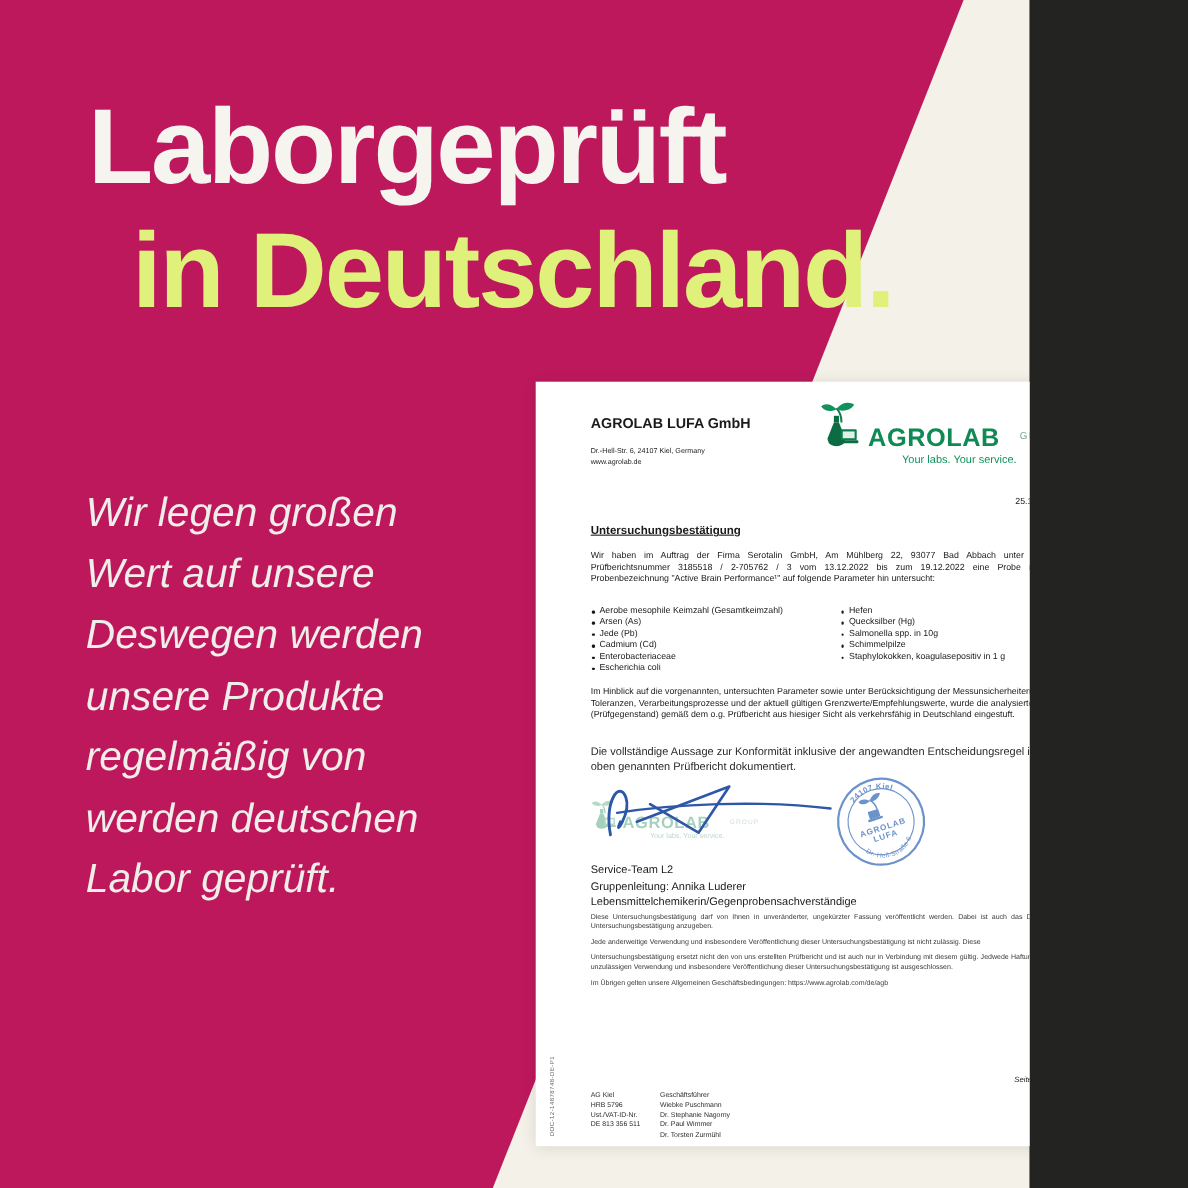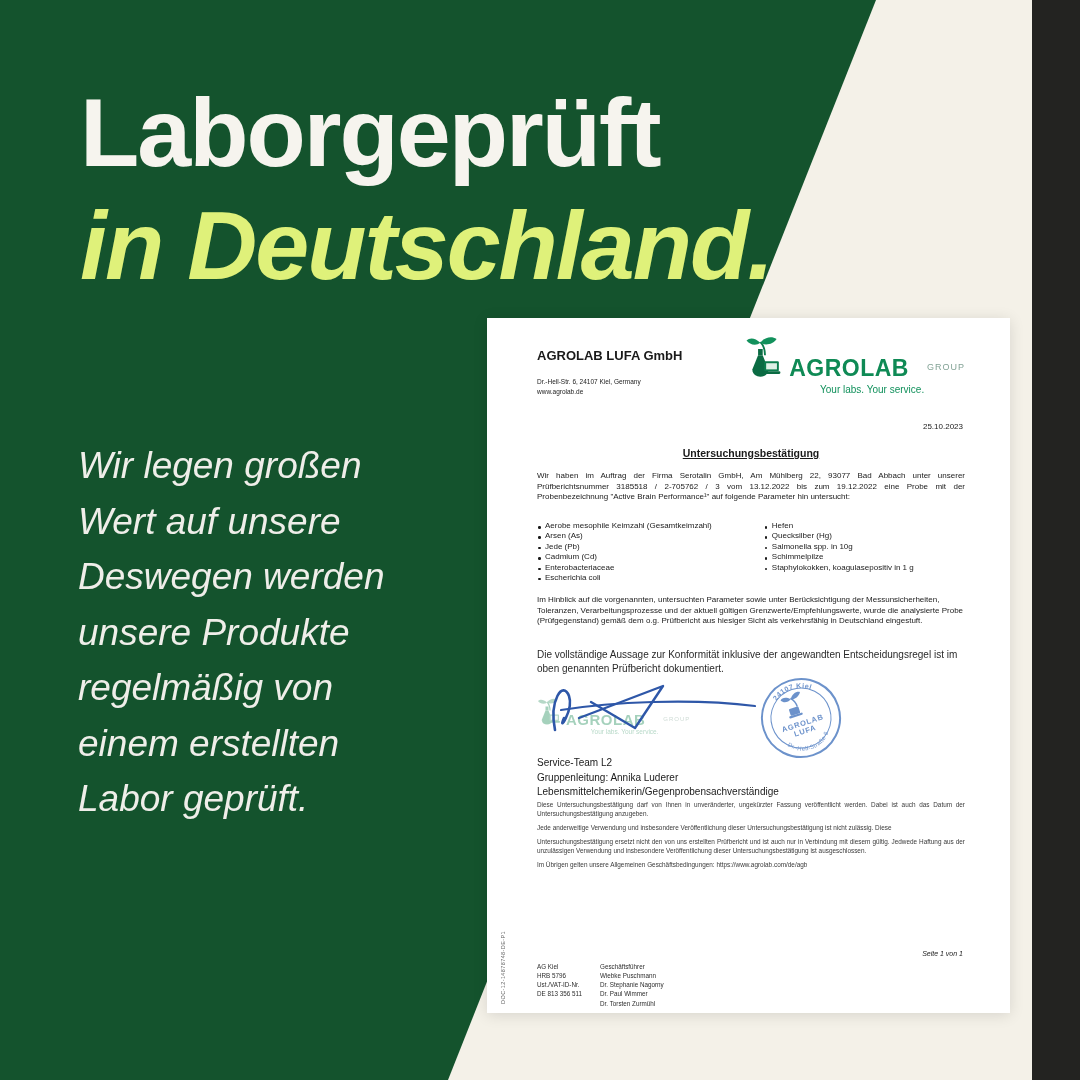--- a/index.html
+++ b/index.html
@@ -1,43 +1,43 @@
 <!DOCTYPE html>
 <html><head>
 <meta charset="utf-8">
 <style>
   html,body{margin:0;padding:0;background:#232321;}
   *{box-sizing:border-box;}
-  .canvas{position:relative;width:1032px;height:1080px;overflow:hidden;
-          font-family:"Liberation Sans",sans-serif;background:#14532d;}
+  .canvas{position:relative;width:936px;height:1080px;overflow:hidden;
+          font-family:"Liberation Sans",sans-serif;background:#be185d;}
   
   .wedge{position:absolute;inset:0;background:#f4f1e8;
          clip-path:polygon(876px 0,1080px 0,1080px 1080px,448px 1080px);}
   
   .hero-heading{position:absolute;left:80px;top:76px;line-height:1.17;
                 font-weight:700;font-size:97px;letter-spacing:-2px;}
   .hero-line1{color:#f6f4ee;}
-  .hero-line2{color:#dff17a;font-style:italic;}
+  .hero-line2{color:#dff17a;margin-left:40px;}
   .hero-paragraph{position:absolute;left:78px;top:438px;width:420px;
                   font-size:37px;font-style:italic;color:#efeee9;line-height:55.5px;}
   
-  .page{position:absolute;left:487px;top:318px;width:523px;height:695px;background:#ffffff;
+  .page{position:absolute;left:487px;top:347px;width:523px;height:695px;background:#ffffff;
         box-shadow:0 2px 14px rgba(0,0,0,.12);color:#1a1a1a;}
   .doc-content{position:absolute;left:50px;right:45px;top:0;bottom:0;}
   .doc-header{position:absolute;top:30px;left:0;right:0;display:flex;justify-content:space-between;}
   .company-name{font-size:13px;font-weight:700;}
   .company-address{font-size:6.5px;line-height:1.5;margin-top:14px;color:#222;}
   .logo-block{margin-top:-12px;text-align:center;}
   .logo-row{display:flex;align-items:flex-end;}
   .logo-icon{width:40px;height:46px;}
   .brand{font-size:23px;font-weight:700;color:#0f8a55;letter-spacing:.5px;margin-left:4px;}
   .brand-sup{font-size:9px;color:#83a396;font-weight:400;letter-spacing:1px;position:relative;top:-10px;margin-left:18px;}
   .tagline{font-size:10px;color:#12915c;margin-top:2px;margin-left:34px;text-align:center;}
   .doc-date{position:absolute;top:104px;right:2px;font-size:8px;}
-  .doc-title{position:absolute;top:129px;left:0;right:0;text-align:center;
+  .doc-title{position:absolute;top:129px;left:0;right:0;text-align:left;
              font-size:10.5px;font-weight:700;}
   .doc-title span{text-decoration:underline;}
   .doc-intro{position:absolute;top:153px;left:0;right:0;font-size:8px;line-height:1.32;text-align:justify;}
   .bullets{position:absolute;top:203px;left:0;right:0;display:flex;font-size:8px;font-weight:400;}
   .bullet-col1{width:53%;}
   .bullet-col2{width:47%;}
   .bullet-item{position:relative;padding-left:8px;line-height:1.3;}
   .bullet-item::before{content:"";position:absolute;left:1px;top:5px;width:2.5px;height:2.5px;border-radius:50%;background:#1a1a1a;}
   .conclusion{position:absolute;top:277px;left:0;right:0;font-size:8px;font-weight:400;line-height:1.33;}
   .conformity{position:absolute;top:330px;left:0;right:0;font-size:10px;line-height:1.4;color:#2a2a2a;}
@@ -70,21 +70,21 @@
     <div class="hero-line1">Laborgeprüft</div>
     <div class="hero-line2">in Deutschland.</div>
   </div>
 
   <div class="hero-paragraph">
       <div>Wir legen großen</div>
       <div>Wert auf unsere</div>
       <div>Deswegen werden</div>
       <div>unsere Produkte</div>
       <div>regelmäßig von</div>
-      <div>einem erstellten</div>
+      <div>werden deutschen</div>
       <div>Labor geprüft.</div>
     </div>
 
   <div class="page">
     <div class="doc-content">
 
       <div class="doc-header">
         <div>
           <div class="company-name">AGROLAB LUFA GmbH</div>
           <div class="company-address">

